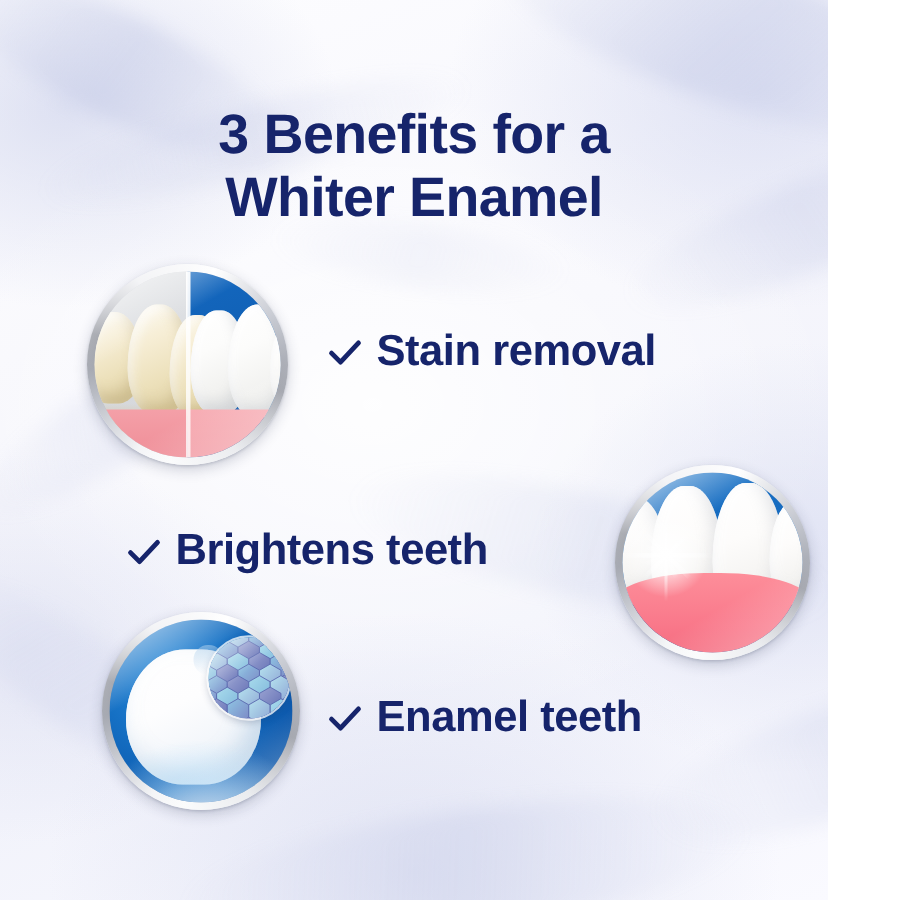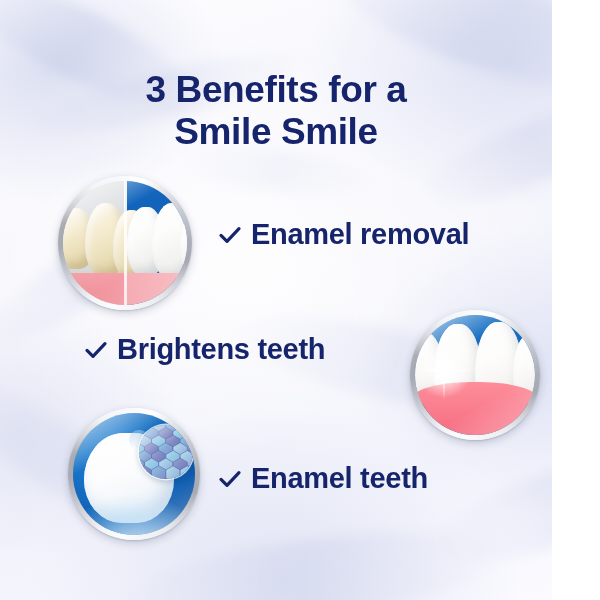--- a/index.html
+++ b/index.html
@@ -251,21 +251,21 @@
     <div class="vein" style="left:-30px; top:250px; width:230px; height:54px;  background:linear-gradient(110deg, rgba(172,181,219,0), rgba(172,181,219,.38), rgba(172,181,219,0)); transform:rotate(-32deg);"></div>
     <div class="vein" style="left:230px; top:330px; width:330px; height:70px;  background:linear-gradient(95deg, rgba(174,183,220,0), rgba(174,183,220,.34), rgba(174,183,220,0)); transform:rotate(12deg);"></div>
     <div class="vein" style="left:120px; top:540px; width:380px; height:80px;  background:linear-gradient(100deg, rgba(176,184,221,0), rgba(176,184,221,.45), rgba(176,184,221,0)); transform:rotate(-8deg);"></div>
     <div class="vein" style="left:-60px; top:430px; width:250px; height:64px;  background:linear-gradient(115deg, rgba(180,188,223,0), rgba(180,188,223,.34), rgba(180,188,223,0)); transform:rotate(34deg);"></div>
     <div class="vein" style="left:430px; top:470px; width:260px; height:74px;  background:linear-gradient(85deg, rgba(178,186,222,0), rgba(178,186,222,.40), rgba(178,186,222,0)); transform:rotate(-18deg);"></div>
     <div class="vein" style="left:180px; top:150px; width:200px; height:40px;  background:linear-gradient(100deg, rgba(184,191,225,0), rgba(184,191,225,.26), rgba(184,191,225,0)); transform:rotate(7deg);"></div>
   </div>
 
   <h1 class="headline">
     <span class="ln">3 Benefits for a</span>
-    <span class="ln">Smile Smile</span>
+    <span class="ln">Whiter Enamel</span>
   </h1>
 
   <div class="medallion" id="med1" style="left:58px; top:176px; width:134px; height:134px;">
     <div class="lens">
       <div class="m1-left"></div>
       <div class="m1-right"></div>
 
       <div class="m1-teeth-l">
         <div class="tooth t-yellow" style="left:-6%;  top:6%;  width:32%; height:72%;"></div>
         <div class="tooth t-yellow" style="left:18%;  top:0%;  width:34%; height:86%;"></div>
@@ -287,21 +287,21 @@
       <div class="m1-divider"></div>
     </div>
   </div>
 
   <div class="benefit-label" style="left:218px; top:218px;">
     <span class="tick">
       <svg width="24" height="24" viewBox="0 0 24 24" aria-hidden="true">
         <path d="M3 12.4 L9 18.4 L21 5.6" fill="none" stroke="#16246b" stroke-width="3.2" stroke-linecap="round" stroke-linejoin="round"></path>
       </svg>
     </span>
-    <span>Enamel removal</span>
+    <span>Stain removal</span>
   </div>
 
   <div class="medallion" id="med2" style="left:410px; top:310px; width:130px; height:130px;">
     <div class="lens">
       <div class="m2-sky"></div>
 
       <div class="m2-teeth">
         <div class="tooth t-bright" style="left:-10%; top:10%; width:34%; height:74%;"></div>
         <div class="tooth t-bright" style="left:16%;  top:2%;  width:40%; height:92%;"></div>
         <div class="tooth t-bright" style="left:50%;  top:0%;  width:40%; height:94%;"></div>
@@ -317,21 +317,21 @@
         <div class="ray" style="transform:rotate(45deg); height:44px; margin-top:-22px;"></div>
         <div class="ray" style="transform:rotate(-45deg); height:44px; margin-top:-22px;"></div>
         <div class="ray" style="transform:rotate(22deg); height:34px; margin-top:-17px; opacity:.7;"></div>
         <div class="ray" style="transform:rotate(-22deg); height:34px; margin-top:-17px; opacity:.7;"></div>
         <div class="ray" style="transform:rotate(68deg); height:34px; margin-top:-17px; opacity:.7;"></div>
         <div class="ray" style="transform:rotate(-68deg); height:34px; margin-top:-17px; opacity:.7;"></div>
       </div>
     </div>
   </div>
 
-  <div class="benefit-label" style="left:84px; top:333px;">
+  <div class="benefit-label" style="left:84px; top:351px;">
     <span class="tick">
       <svg width="24" height="24" viewBox="0 0 24 24" aria-hidden="true">
         <path d="M3 12.4 L9 18.4 L21 5.6" fill="none" stroke="#16246b" stroke-width="3.2" stroke-linecap="round" stroke-linejoin="round"></path>
       </svg>
     </span>
     <span>Brightens teeth</span>
   </div>
 
   <div class="medallion" id="med3" style="left:68px; top:408px; width:132px; height:132px;">
     <div class="lens">

